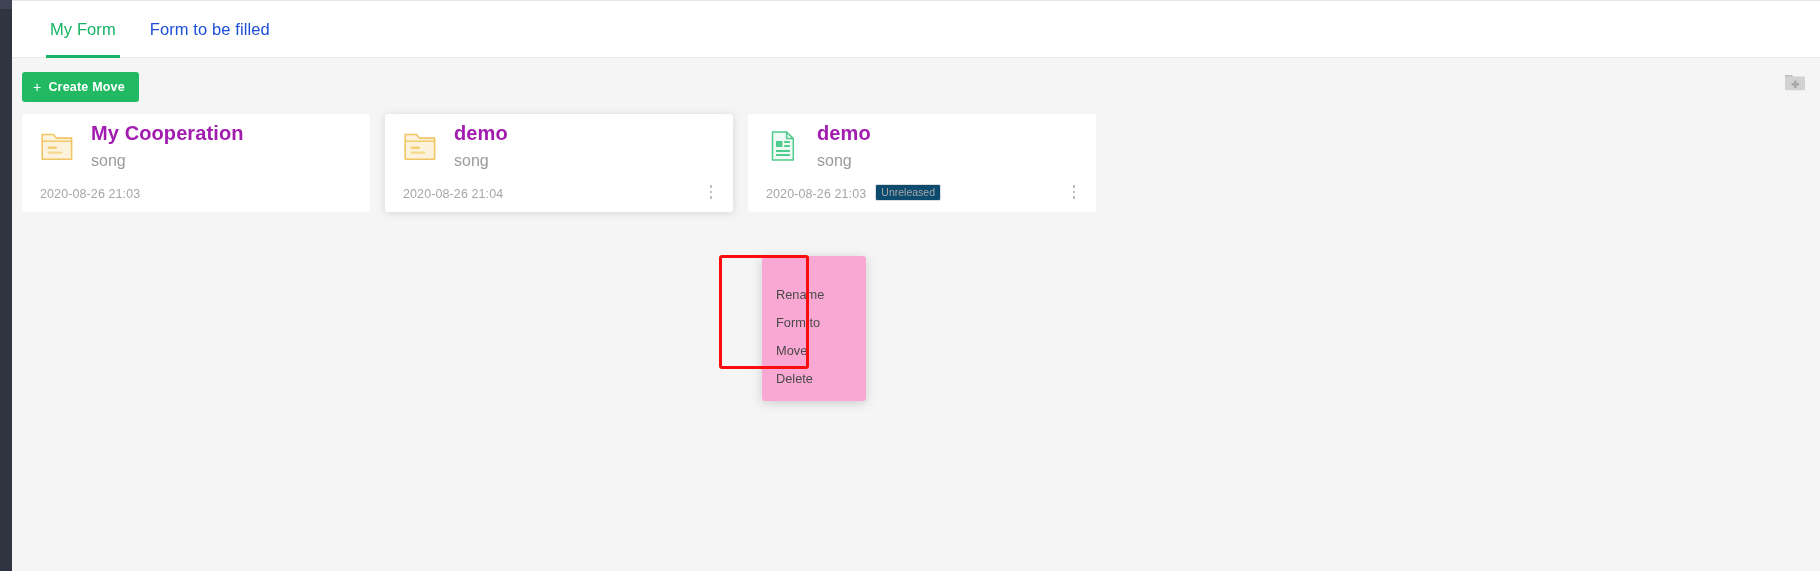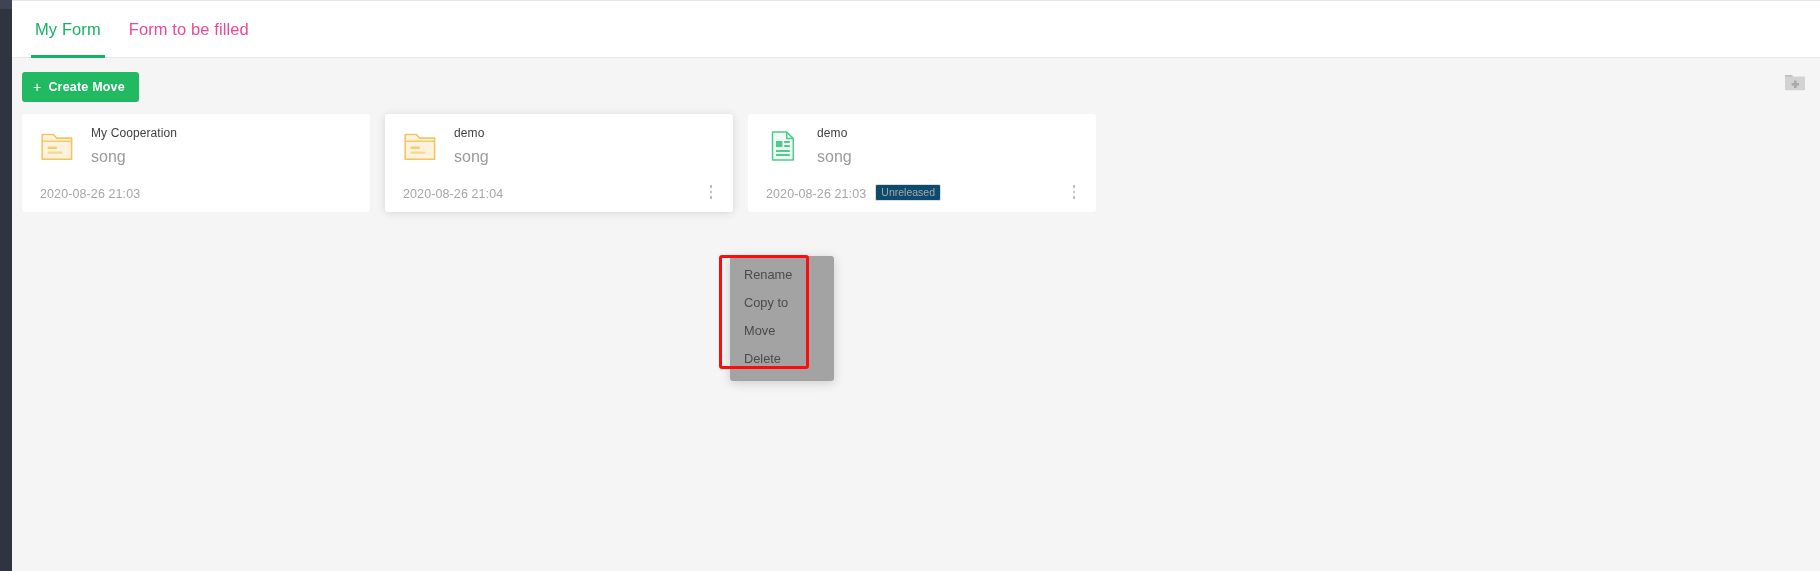--- a/index.html
+++ b/index.html
@@ -42,33 +42,34 @@
     left: 12px; top: 0;
     width: 1808px;
     height: 58px;
     background: #ffffff;
     border-top: 1px solid #e6e6e6;
     border-bottom: 1px solid #e8e8e8;
     z-index: 4;
   }
   .tabs {
     position: absolute;
-    left: 9px; top: 0;
+    left: 24px; top: 0;
     height: 57px;
     display: flex;
     align-items: flex-start;
+    gap: 6px;
   }
   .tab {
     position: relative;
     height: 57px;
     padding: 0 14px;
     display: flex;
     align-items: center;
     font-size: 16.5px;
-    color: #ec4899;
+    color: #1d4ed8;
     cursor: pointer;
     letter-spacing: .1px;
   }
   .tab.active { color: #16b364; }
   .tab.active::after {
     content: "";
     position: absolute;
     left: 10px; right: 10px;
     bottom: 0;
     height: 3px;
@@ -144,24 +145,25 @@
     align-items: center;
     padding-left: 18px;
   }
   .icon-box {
     width: 34px; height: 38px;
     flex: 0 0 34px;
     position: relative;
   }
   .card-text { margin-left: 17px; }
   .card-title {
-    font-size: 12px;
-    color: #404040;
+    font-size: 20px;
+    color: #a21caf;
     line-height: 1.1;
     letter-spacing: .1px;
+    font-weight: bold;
   }
   .card-sub {
     font-size: 16px;
     color: #9b9b9b;
     margin-top: 8px;
     line-height: 1.1;
   }
   .card-foot {
     position: absolute;
     left: 18px; right: 14px;
@@ -199,26 +201,26 @@
   .dots i {
     display: block;
     width: 2.5px; height: 2.5px;
     border-radius: 50%;
     background: #b0b0b0;
   }
 
   
   .ctx-menu {
     position: absolute;
-    left: 718px; top: 198px;
+    left: 750px; top: 198px;
     width: 104px;
-    background: #a3a3a3;
+    background: #f9a8d4;
     border-radius: 3px;
     box-shadow: 0 2px 11px rgba(0,0,0,.17);
-    padding: 4px 0 9px;
+    padding: 24px 0 9px;
     z-index: 9;
   }
   .ctx-item {
     height: 28px;
     display: flex;
     align-items: center;
     padding-left: 14px;
     font-size: 12.8px;
     color: #4a4a4a;
     cursor: pointer;
@@ -349,21 +351,21 @@
         </div>
       </div>
 
     </div>
 
     <div class="ctx-menu">
       <div class="ctx-item">
         <span>Rename</span>
       </div>
       <div class="ctx-item">
-        <span>Copy to</span>
+        <span>Form to</span>
       </div>
       <div class="ctx-item">
         <span>Move</span>
       </div>
       <div class="ctx-item">
         <span>Delete</span>
       </div>
     </div>
 
     <div class="ctx-highlight"></div>

